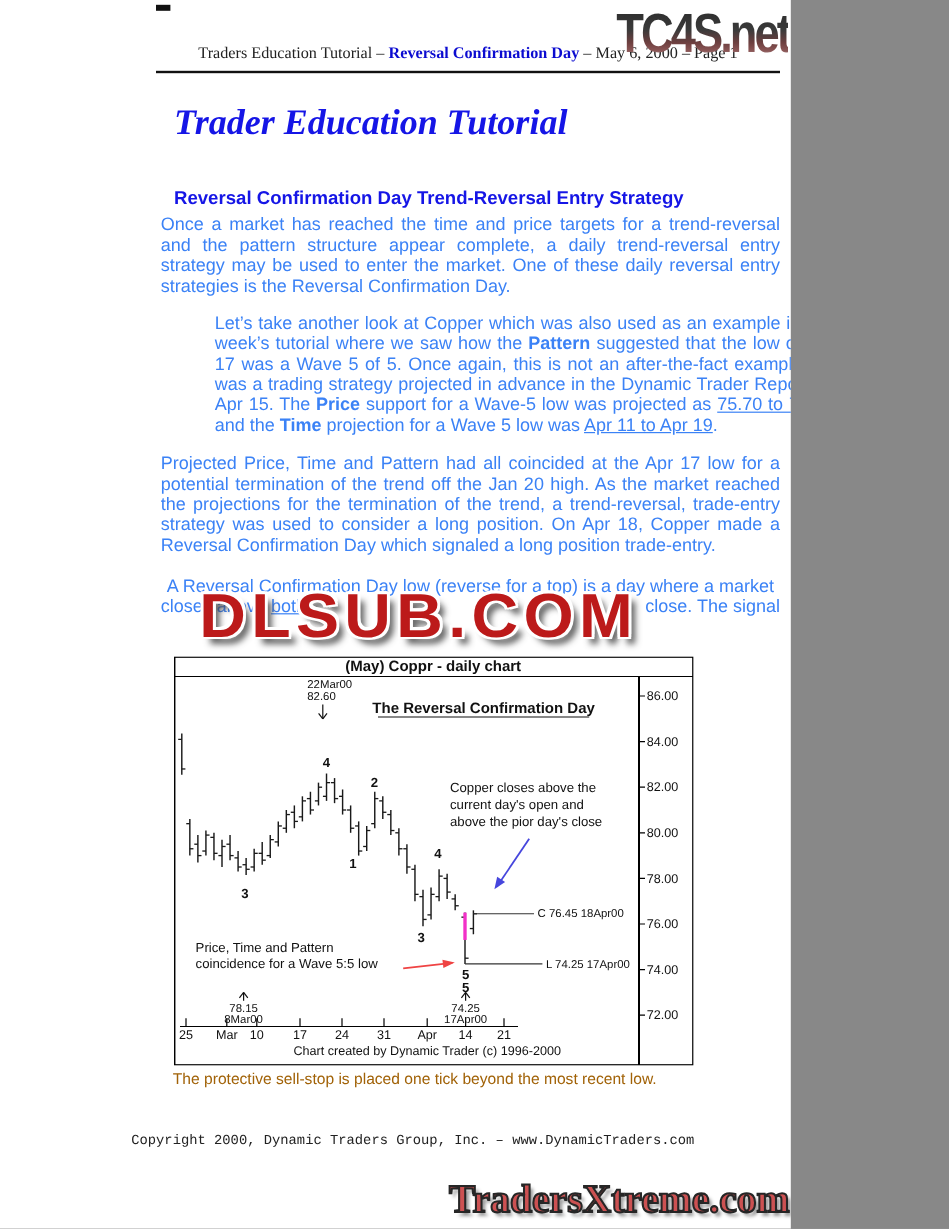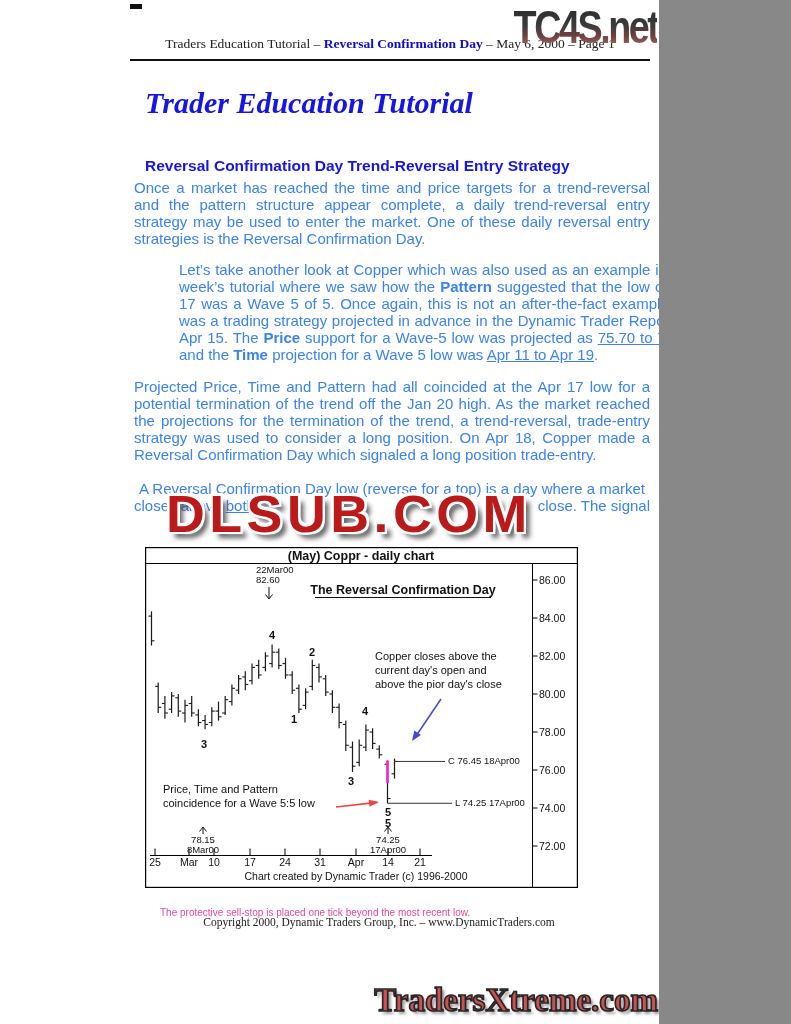--- a/index.html
+++ b/index.html
@@ -24,23 +24,23 @@
   .p4 .l2{display:flex;justify-content:space-between;}
   .watermark{position:absolute;left:166px;top:484px;z-index:5;
              font-family:"Liberation Sans",sans-serif;font-weight:900;font-size:48px;
              letter-spacing:4px;transform:scaleX(1.12) scaleY(1.08);transform-origin:0 0;
              color:#bc1a1a;
              text-shadow:-2px -2px 0 #fff,2px -2px 0 #fff,-2px 2px 0 #fff,2px 2px 0 #fff,
                          0 -2px 0 #fff,0 2px 0 #fff,-2px 0 0 #fff,2px 0 0 #fff,
                          5px 6px 5px rgba(70,70,70,.85);}
   #chart{position:absolute;left:145px;top:547px;width:433px;height:341px;}
   #chart text{font-family:"Liberation Sans",sans-serif;fill:#111;}
-  .caption{position:absolute;left:144px;top:891px;margin:16px;font-size:10px;color:#ec4899;}
-  .copyright{position:absolute;left:344px;top:916px;transform:translateX(-50%);
-             font-family:Liberation Serif, serif;font-size:11.5px;color:#222;white-space:nowrap;margin-left:35px;}
+  .caption{position:absolute;left:144px;top:891px;margin:0;font-size:13px;color:#a16207;}
+  .copyright{position:absolute;left:344px;top:944px;transform:translateX(-50%);
+             font-family:Liberation Mono, monospace;font-size:11.5px;color:#222;white-space:nowrap;}
   .txlogo{position:absolute;top:982px;right:1px;font-family:"Liberation Serif",serif;
           font-weight:bold;font-size:33px;color:#cc5152;-webkit-text-stroke:1.7px #262626;
           text-shadow:3px 3px 3px #999;white-space:nowrap;}
 </style>
 </head>
 <body>
 
 <div class="page">
 
   <div class="corner-mark"></div>

